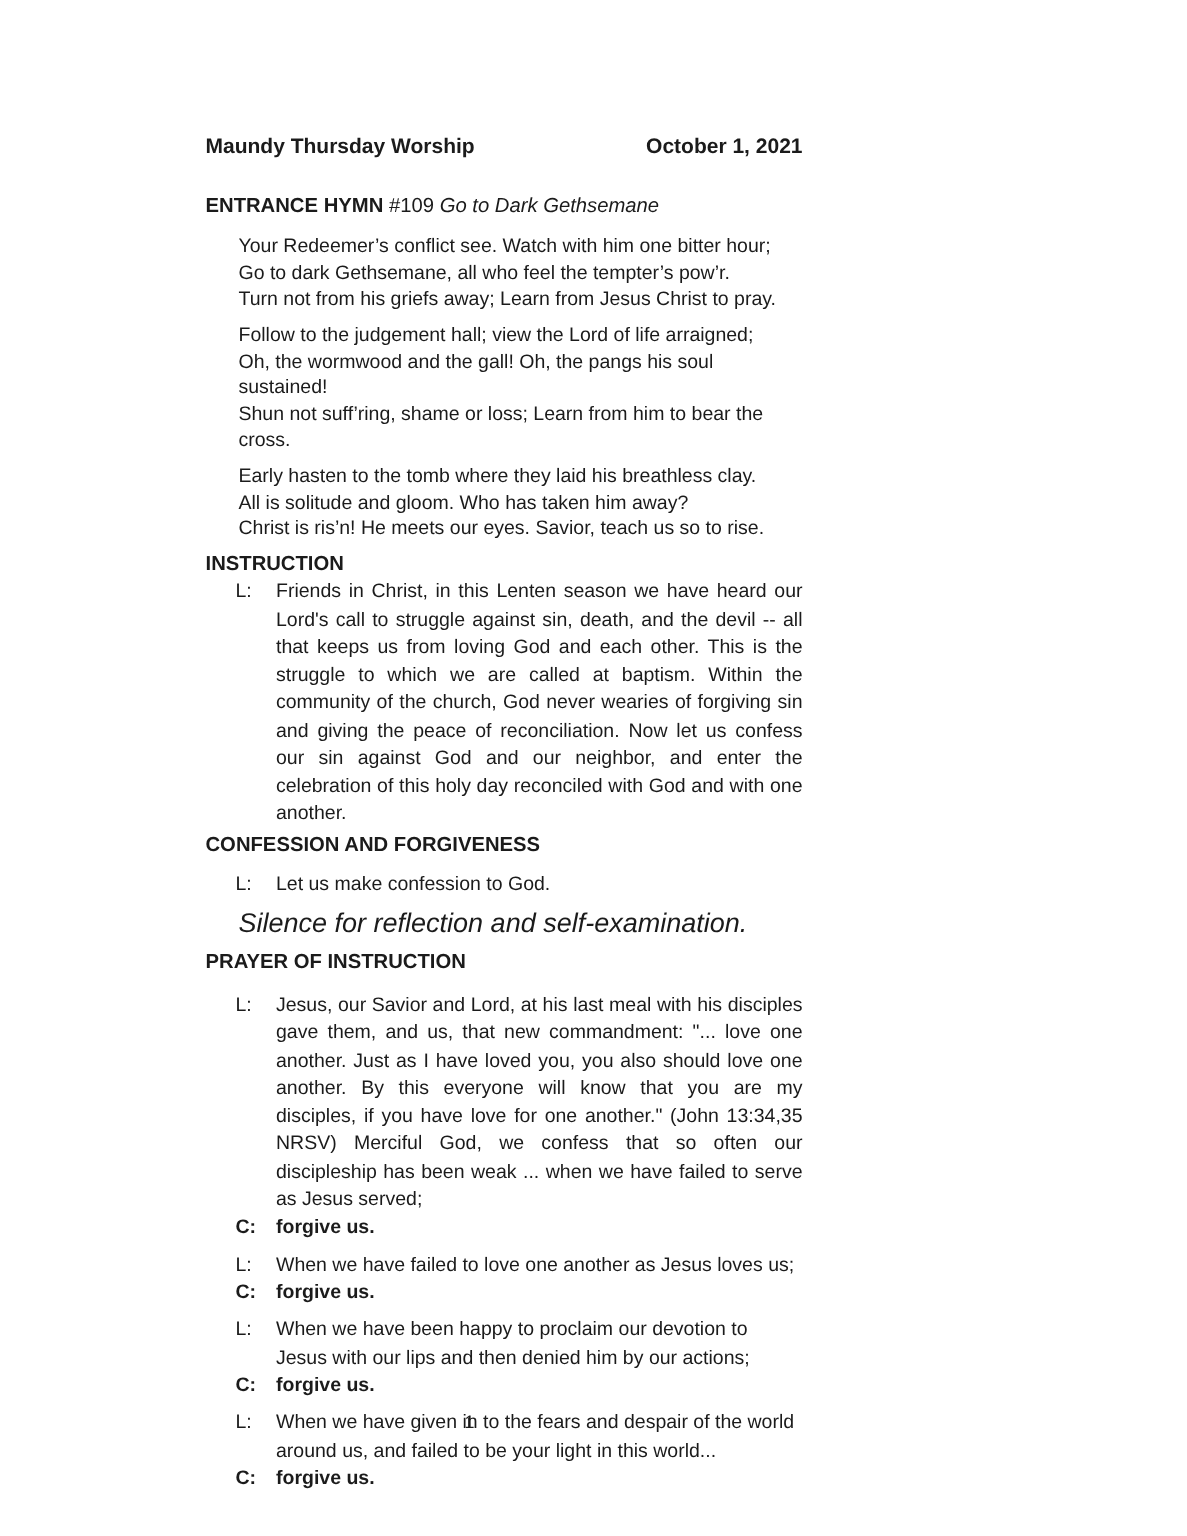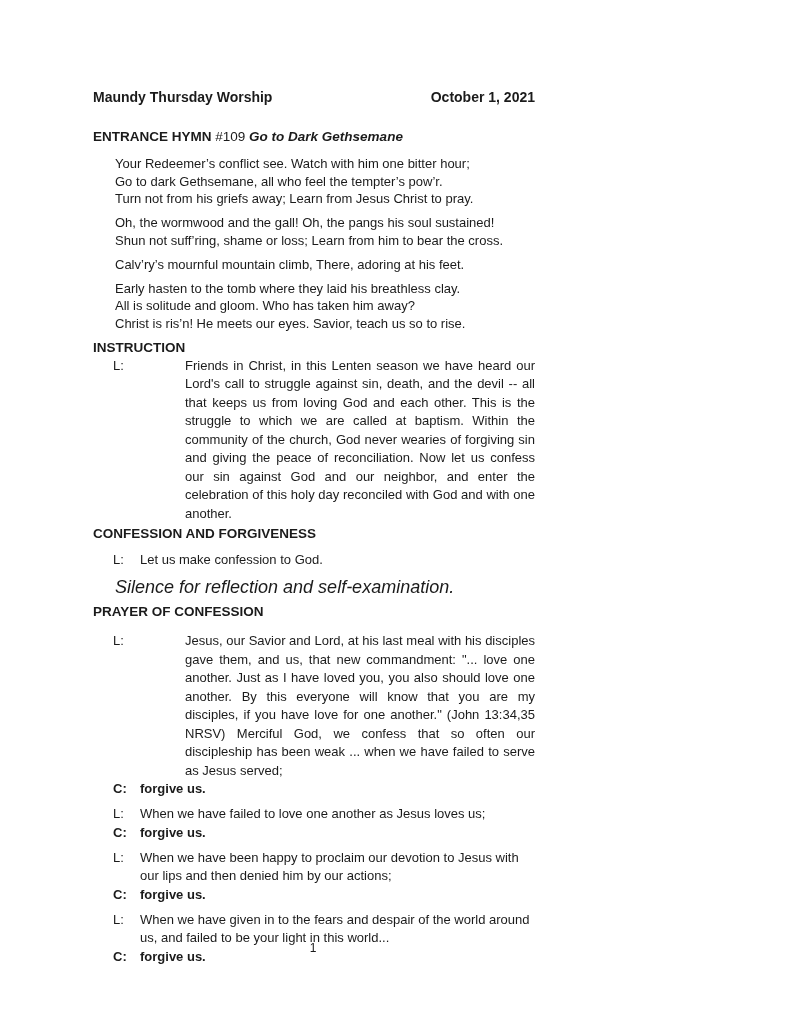--- a/index.html
+++ b/index.html
@@ -9,20 +9,21 @@
   }
   .page {
     position: relative;
     width: 626px;
     height: 1024px;
     background: #ffffff;
     font-family: "Liberation Sans", sans-serif;
     color: #1b1b1b;
     overflow: hidden;
     box-sizing: border-box;
+    padding-left: 44px;
   }
   .doc {
     padding: 88px 91px 0 93px;
     box-sizing: border-box;
   }
   .header-row {
     display: flex;
     justify-content: space-between;
     align-items: baseline;
     font-weight: bold;
@@ -30,41 +31,41 @@
     line-height: 18px;
     margin-bottom: 22px;
   }
   .sec-heading {
     font-weight: bold;
     font-size: 13.5px;
     line-height: 18px;
   }
   .hymn-heading { margin-bottom: 9px; }
   .hymn-heading .hymn-number { font-weight: normal; }
-  .hymn-heading .hymn-title { font-weight: bold; font-style: italic; }
+  .hymn-heading .hymn-title { font-weight: normal; font-style: italic; }
   .verse {
     margin-left: 22px;
     font-size: 13px;
     line-height: 17.5px;
     margin-bottom: 6.5px;
   }
   .instr-heading { margin-bottom: 0; }
   .dialogue {
     display: flex;
     padding-left: 20px;
     font-size: 13px;
     line-height: 18.5px;
   }
   .dialogue .sp {
     flex: 0 0 27px;
   }
   .dialogue .tx {
     flex: 1;
   }
-  .jtext { text-align: justify; margin-left: 45px; }
+  .jtext { text-align: justify; }
   .after-para { margin-bottom: 2px; }
   .conf-heading { margin-bottom: 8px; }
   .mb8 { margin-bottom: 8px; }
   .rubric {
     font-style: italic;
     font-size: 18px;
     line-height: 18.5px;
     margin: 0 0 7px 22px;
   }
   .prayer-heading { margin-bottom: 11px; }
@@ -96,46 +97,46 @@
       <span class="hymn-number">#109</span>
       <span class="hymn-title">Go to Dark Gethsemane</span>
     </div>
 
     <div class="verse">
       <div>Your Redeemer’s conflict see. Watch with him one bitter hour;</div>
       <div>Go to dark Gethsemane, all who feel the tempter’s pow’r.</div>
       <div>Turn not from his griefs away; Learn from Jesus Christ to pray.</div>
     </div>
     <div class="verse">
+      <div>Follow to the judgement hall; view the Lord of life arraigned;</div>
       <div>Oh, the wormwood and the gall! Oh, the pangs his soul sustained!</div>
       <div>Shun not suff’ring, shame or loss; Learn from him to bear the cross.</div>
     </div>
     <div class="verse">
-      <div>Calv’ry’s mournful mountain climb, There, adoring at his feet.</div>
     </div>
     <div class="verse">
       <div>Early hasten to the tomb where they laid his breathless clay.</div>
       <div>All is solitude and gloom. Who has taken him away?</div>
       <div>Christ is ris’n! He meets our eyes. Savior, teach us so to rise.</div>
     </div>
 
     <div class="sec-heading instr-heading">INSTRUCTION</div>
     <div class="dialogue after-para">
       <span class="sp">L:</span>
       <span class="tx jtext">Friends in Christ, in this Lenten season we have heard our Lord's call to struggle against sin, death, and the devil -- all that keeps us from loving God and each other. This is the struggle to which we are called at baptism. Within the community of the church, God never wearies of forgiving sin and giving the peace of reconciliation. Now let us confess our sin against God and our neighbor, and enter the celebration of this holy day reconciled with God and with one another.</span>
     </div>
 
     <div class="sec-heading conf-heading">CONFESSION AND FORGIVENESS</div>
     <div class="dialogue mb8">
       <span class="sp">L:</span>
       <span class="tx">Let us make confession to God.</span>
     </div>
     <div class="rubric">Silence for reflection and self-examination.</div>
 
-    <div class="sec-heading prayer-heading">PRAYER OF CONFESSION</div>
+    <div class="sec-heading prayer-heading">PRAYER OF INSTRUCTION</div>
 
     <div class="pair">
       <div class="dialogue">
         <span class="sp">L:</span>
         <span class="tx jtext">Jesus, our Savior and Lord, at his last meal with his disciples gave them, and us, that new commandment: "... love one another. Just as I have loved you, you also should love one another. By this everyone will know that you are my disciples, if you have love for one another." (John 13:34,35 NRSV) Merciful God, we confess that so often our discipleship has been weak ... when we have failed to serve as Jesus served;</span>
       </div>
       <div class="dialogue resp">
         <span class="sp">C:</span>
         <span class="tx">forgive us.</span>
       </div>

